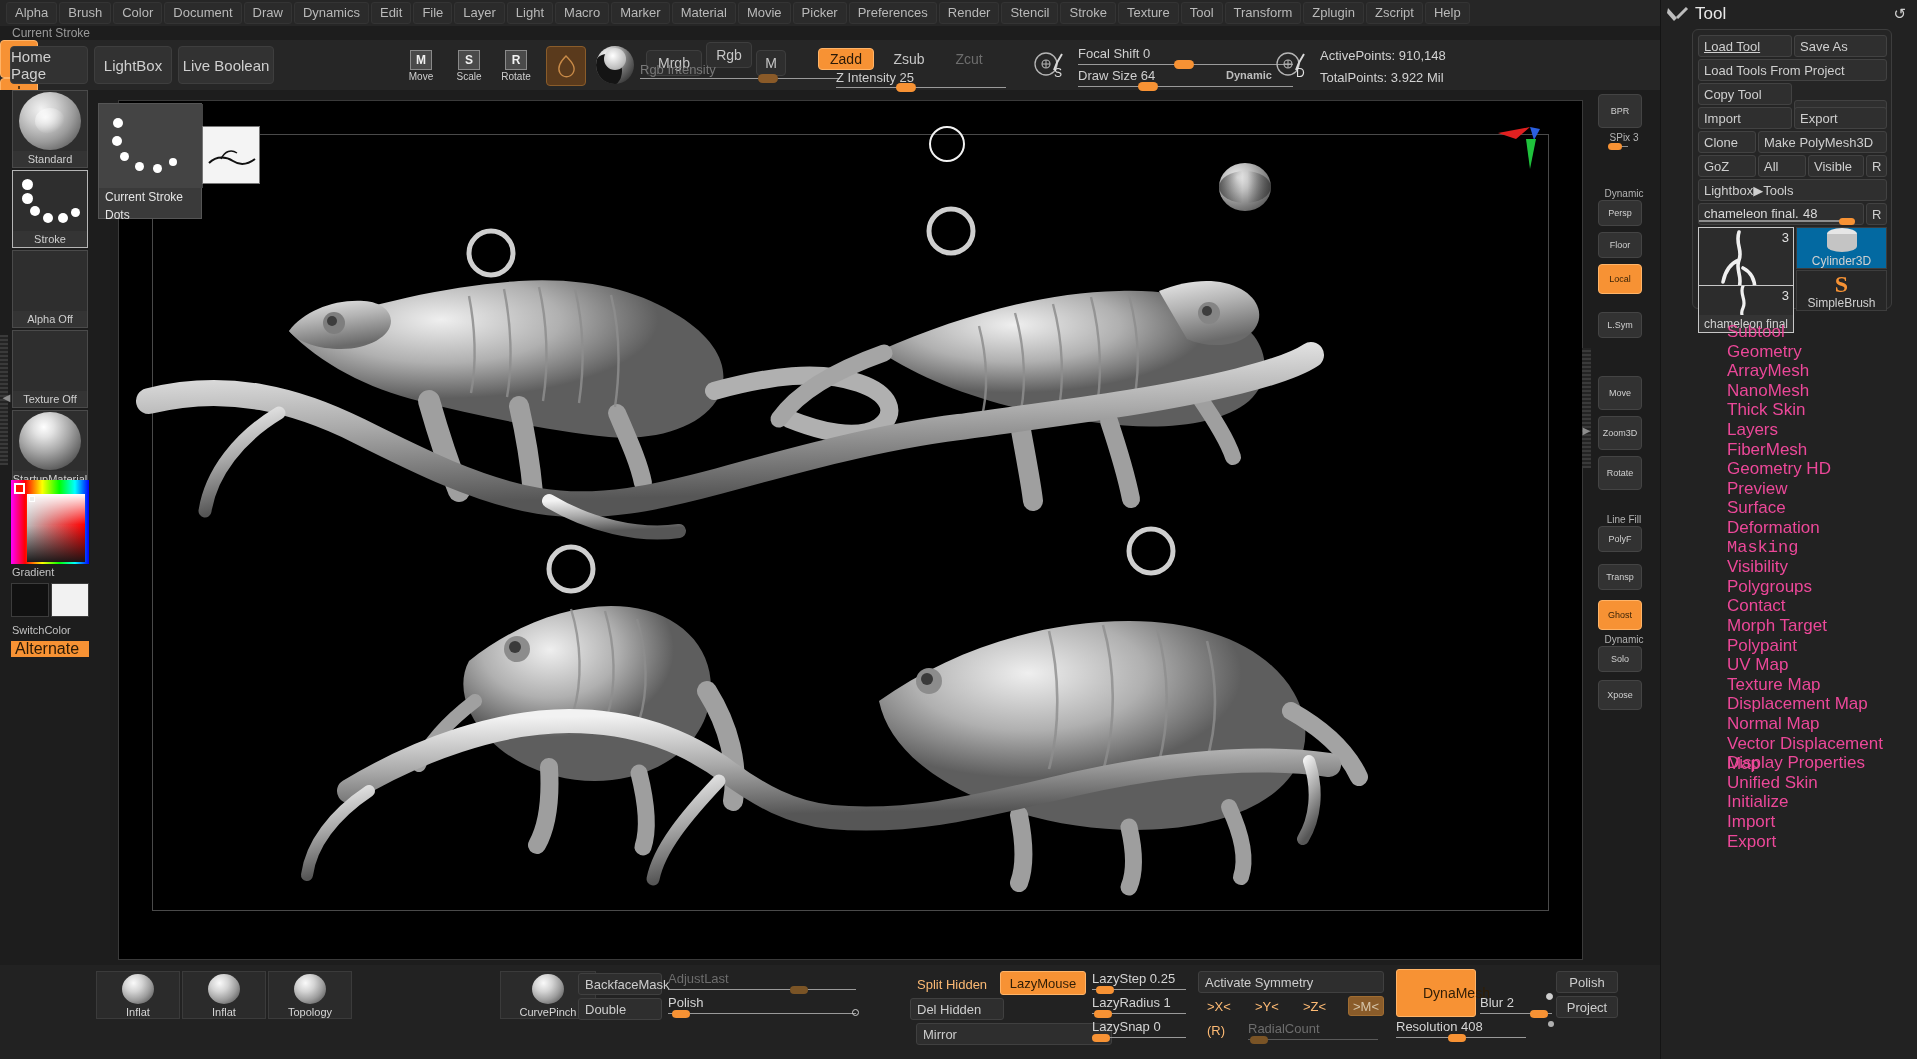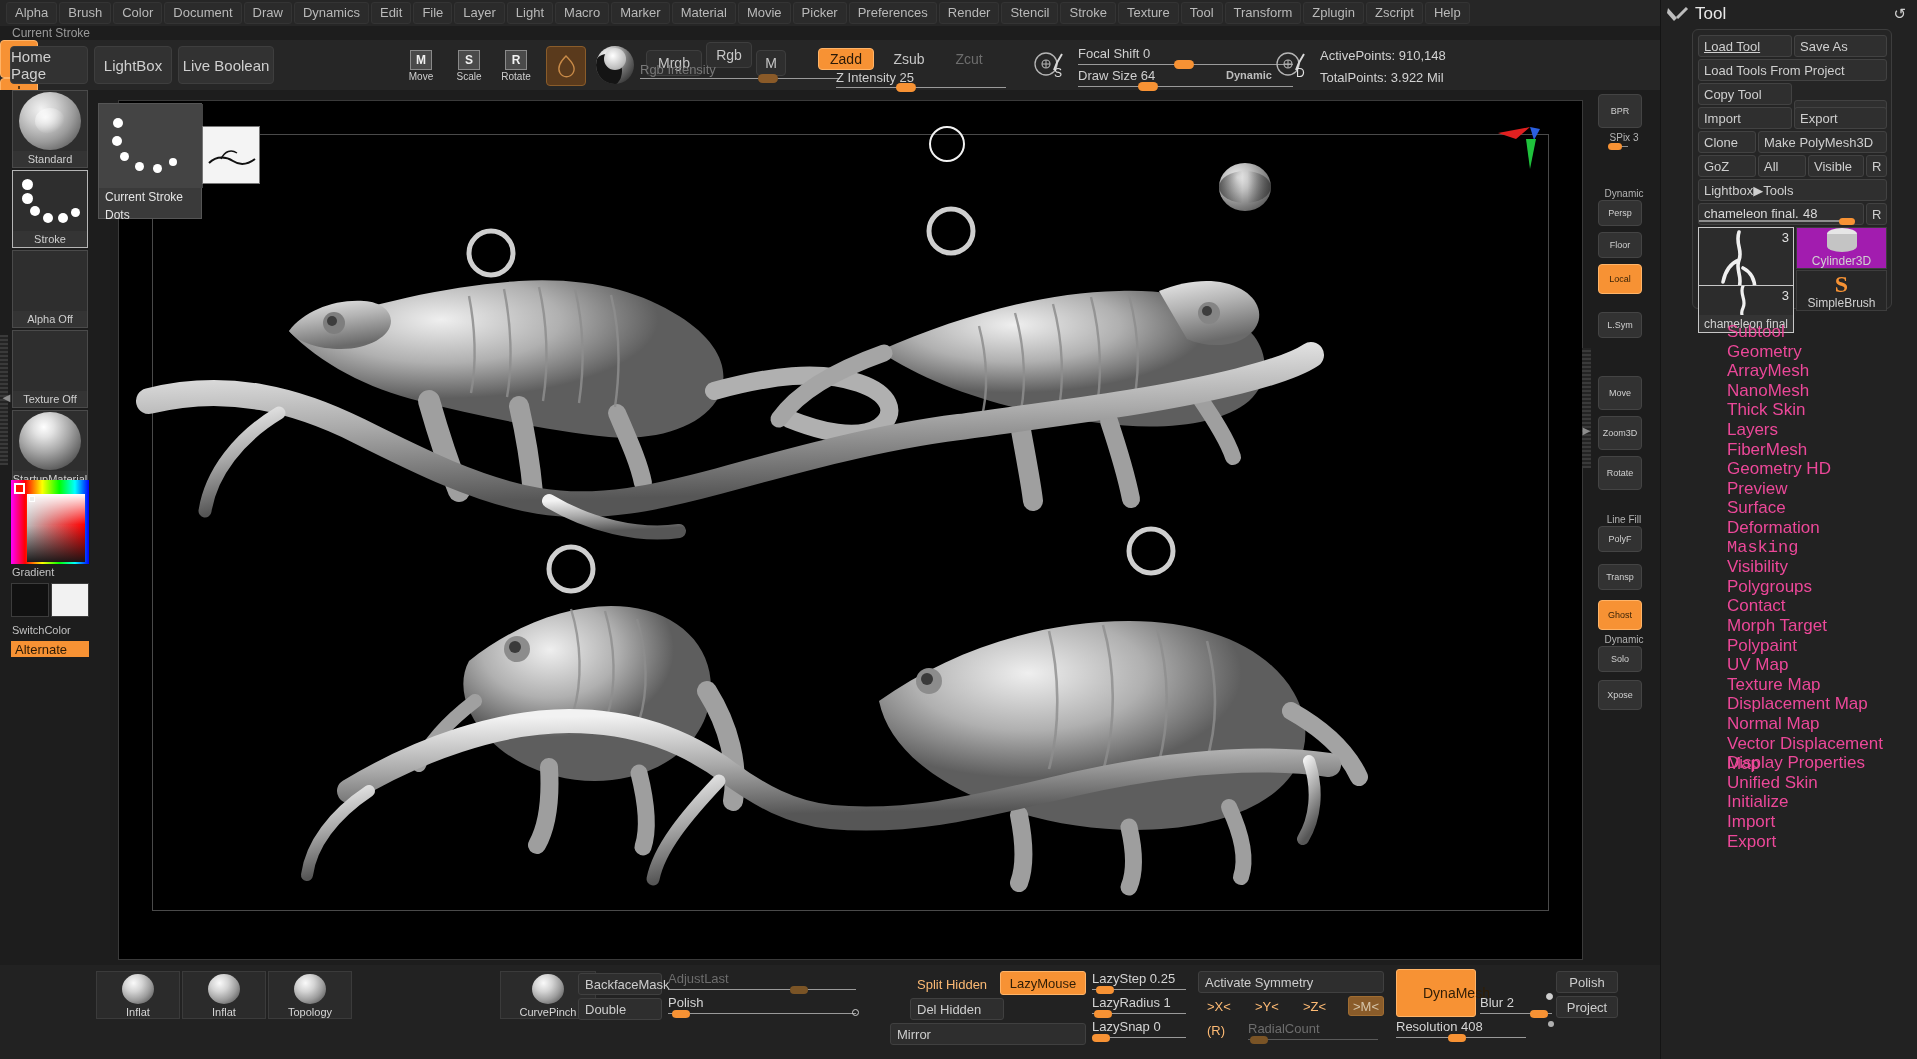--- a/index.html
+++ b/index.html
@@ -114,21 +114,21 @@
   }
   .colorpicker .marker2 {
     position:absolute; width:6px; height:6px; border:1px solid #fff; background:#eee;
     left:18px; top:16px;
   }
   .lblsmall { position:absolute; font-size:11px; color:#c2c2c2; }
   .swblack { position:absolute; width:38px; height:34px; background:#111; border:1px solid #3c3c3c; }
   .swwhite { position:absolute; width:38px; height:34px; background:#f2f2f2; border:1px solid #3c3c3c; }
   .alternate {
     position:absolute; left:11px; width:78px; height:16px; background:#f79234;
-    color:#2b1a06; font-size:13px; display:flex; align-items:center; padding-left:4px;
+    color:#2b1a06; font-size:16px; display:flex; align-items:center; padding-left:4px;
   }
 
   
   .canvaswrap {
     position:absolute; left:118px; top:100px; width:1465px; height:860px;
     background:#000; border:1px solid #3a3a3a;
   }
   .canvasinner { position:absolute; inset:0; overflow:hidden; }
   .docborder {
     position:absolute; left:33px; top:33px; right:33px; bottom:48px;
@@ -617,21 +617,21 @@
       </div>
       <div class="pbtn" style="left:173px;top:173px;width:21px;height:22px;">R</div>
 
       <div class="tool-thumb" style="left:5px;top:197px;width:96px;height:84px;border-color:#c7c7c7;">
         <svg width="94" height="66" viewBox="0 0 94 66">
           <path d="M40 4 C36 16 44 22 40 32 C36 42 44 48 40 60 M40 32 C30 36 26 44 24 54 M44 40 C52 44 56 52 56 62" stroke="#f0f0f0" stroke-width="3.6" fill="none" stroke-linecap="round"></path>
         </svg>
         <span class="num">3</span>
         <span class="cap">chameleon final</span>
       </div>
-      <div class="tool-thumb" style="left:103px;top:197px;width:91px;height:42px;border-color:#3d3d3d;background:#a21caf;">
+      <div class="tool-thumb" style="left:103px;top:197px;width:91px;height:42px;border-color:#3d3d3d;background:#0369a1;">
         <svg width="46" height="30" viewBox="0 0 46 30" style="position:absolute;left:22px;top:-1px;">
           <ellipse cx="23" cy="7" rx="15" ry="6" fill="#e6e6e6"></ellipse>
           <path d="M8 7 v12 a15 6 0 0 0 30 0 V7" fill="#c4c4c4"></path>
         </svg>
         <span class="cap" style="height:15px;background:transparent;">Cylinder3D</span>
       </div>
       <div class="tool-thumb" style="left:103px;top:240px;width:91px;height:41px;border-color:#3d3d3d;background:#272727;">
         <div style="position:absolute;left:50%;top:0px;transform:translateX(-50%);font-size:24px;color:#f79234;font-weight:bold;font-family:'Liberation Serif',serif;">S</div>
         <span class="cap" style="height:15px;background:transparent;">SimpleBrush</span>
       </div>
@@ -703,21 +703,21 @@
     </div>
     <div class="bslider" style="left:668px;top:30px;width:188px;">
       <span style="position:absolute;left:0;top:0;">Polish</span>
       <span class="tr" style="width:188px;"></span>
       <span class="kn" style="left:4px;"></span>
       <span class="circ-ind" style="left:184px;top:14px;"></span>
     </div>
 
     <div class="bbtn dim" style="left:910px;top:8px;width:94px;height:22px;background:transparent;border-color:transparent;">Split Hidden</div>
     <div class="bbtn" style="left:910px;top:33px;width:94px;height:22px;">Del Hidden</div>
-    <div class="bbtn" style="left:890px;top:58px;width:196px;height:22px;">Mirror</div>
+    <div class="bbtn" style="left:916px;top:58px;width:196px;height:22px;">Mirror</div>
 
     <div class="bbtn on" style="left:1000px;top:6px;width:86px;height:24px;justify-content:center;padding-left:0;">LazyMouse</div>
 
     <div class="bslider" style="left:1092px;top:6px;width:94px;">
       <span style="position:absolute;left:0;top:0;">LazyStep 0.25</span>
       <span class="tr" style="width:94px;"></span>
       <span class="kn" style="left:4px;"></span>
     </div>
     <div class="bslider" style="left:1092px;top:30px;width:94px;">
       <span style="position:absolute;left:0;top:0;">LazyRadius 1</span>

